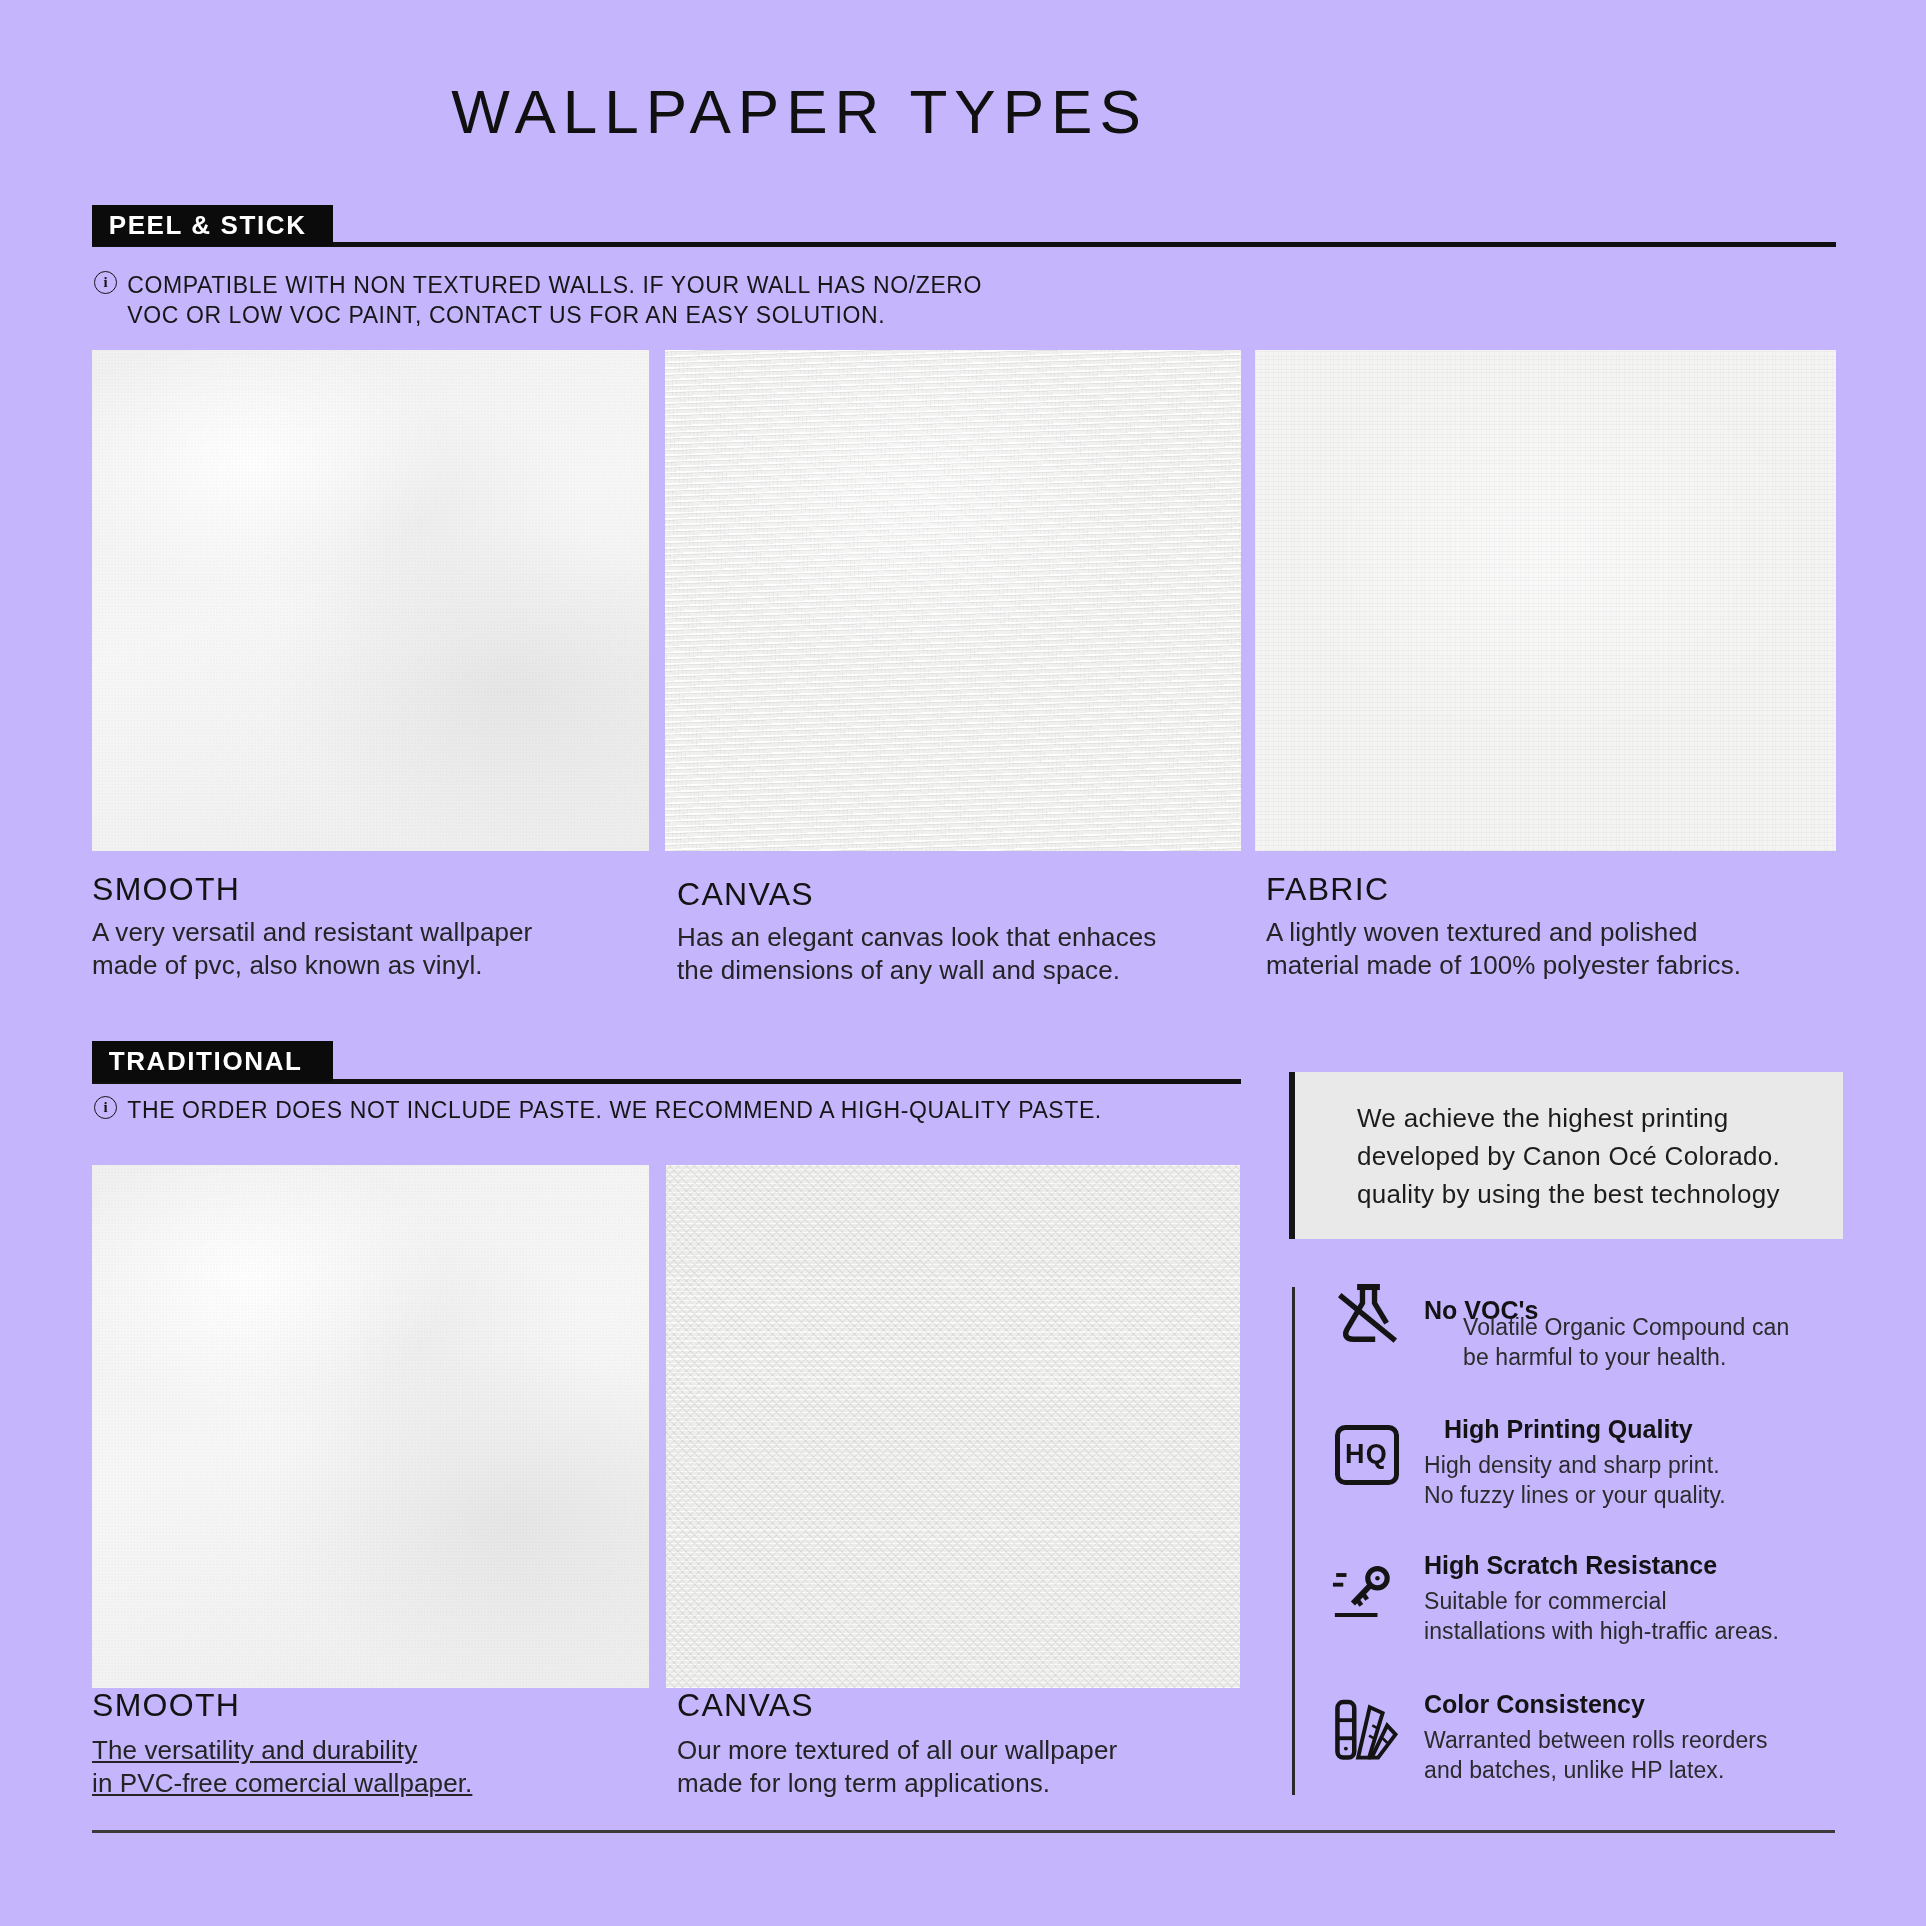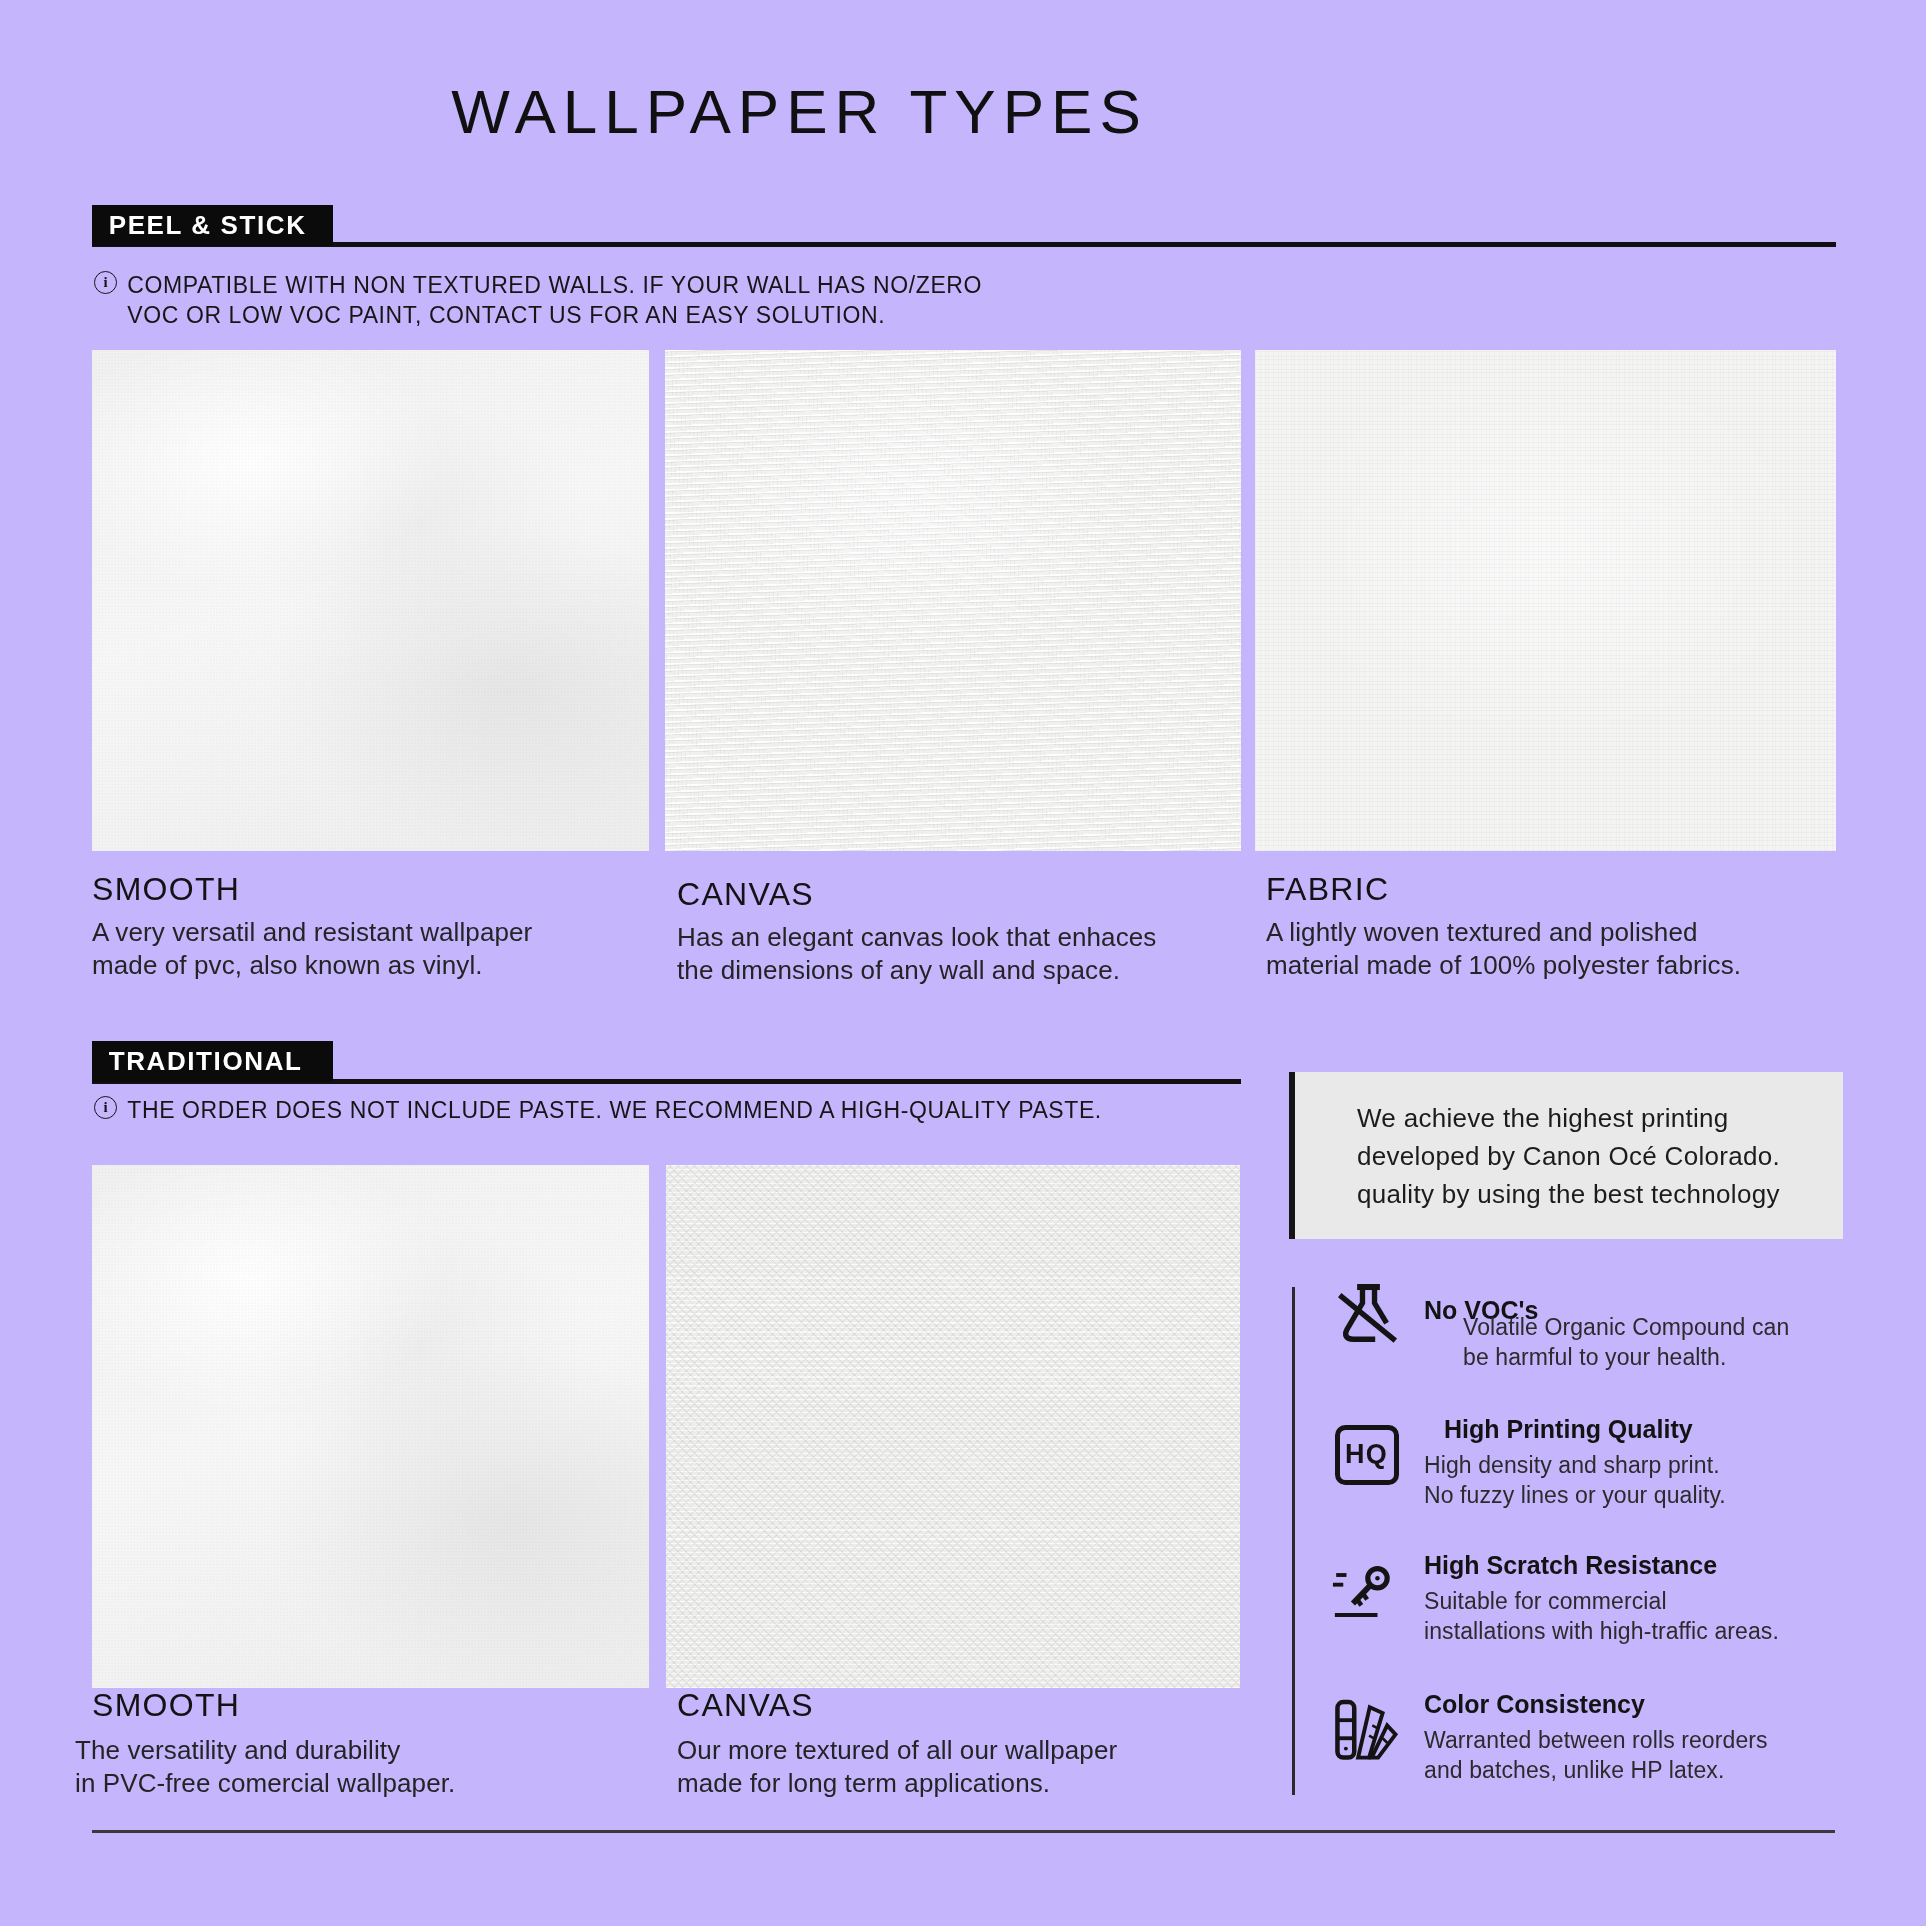--- a/index.html
+++ b/index.html
@@ -118,21 +118,21 @@
 
   <div class="abs note" style="left:94px;top:1095px;">
     <span class="note-icon">i</span>
     <span class="note-text">THE ORDER DOES NOT INCLUDE PASTE. WE RECOMMEND A HIGH-QUALITY PASTE.</span>
   </div>
 
   <div class="abs swatch tex-smooth" style="left:92px;top:1165px;width:557px;height:523px;"></div>
   <div class="abs swatch tex-canvas-coarse" style="left:666px;top:1165px;width:574px;height:523px;"></div>
 
   <div class="abs sample-name" style="left:92px;top:1687px;">SMOOTH</div>
-  <div class="abs sample-desc" style="left:75px;top:1734px;">
+  <div class="abs sample-desc" style="left:92px;top:1734px;text-decoration:underline;">
     <span>The versatility and durability</span><br>
     <span>in PVC-free comercial wallpaper.</span>
   </div>
 
   <div class="abs sample-name" style="left:677px;top:1687px;">CANVAS</div>
   <div class="abs sample-desc" style="left:677px;top:1734px;">
     <span>Our more textured of all our wallpaper</span><br>
     <span>made for long term applications.</span>
   </div>
 

